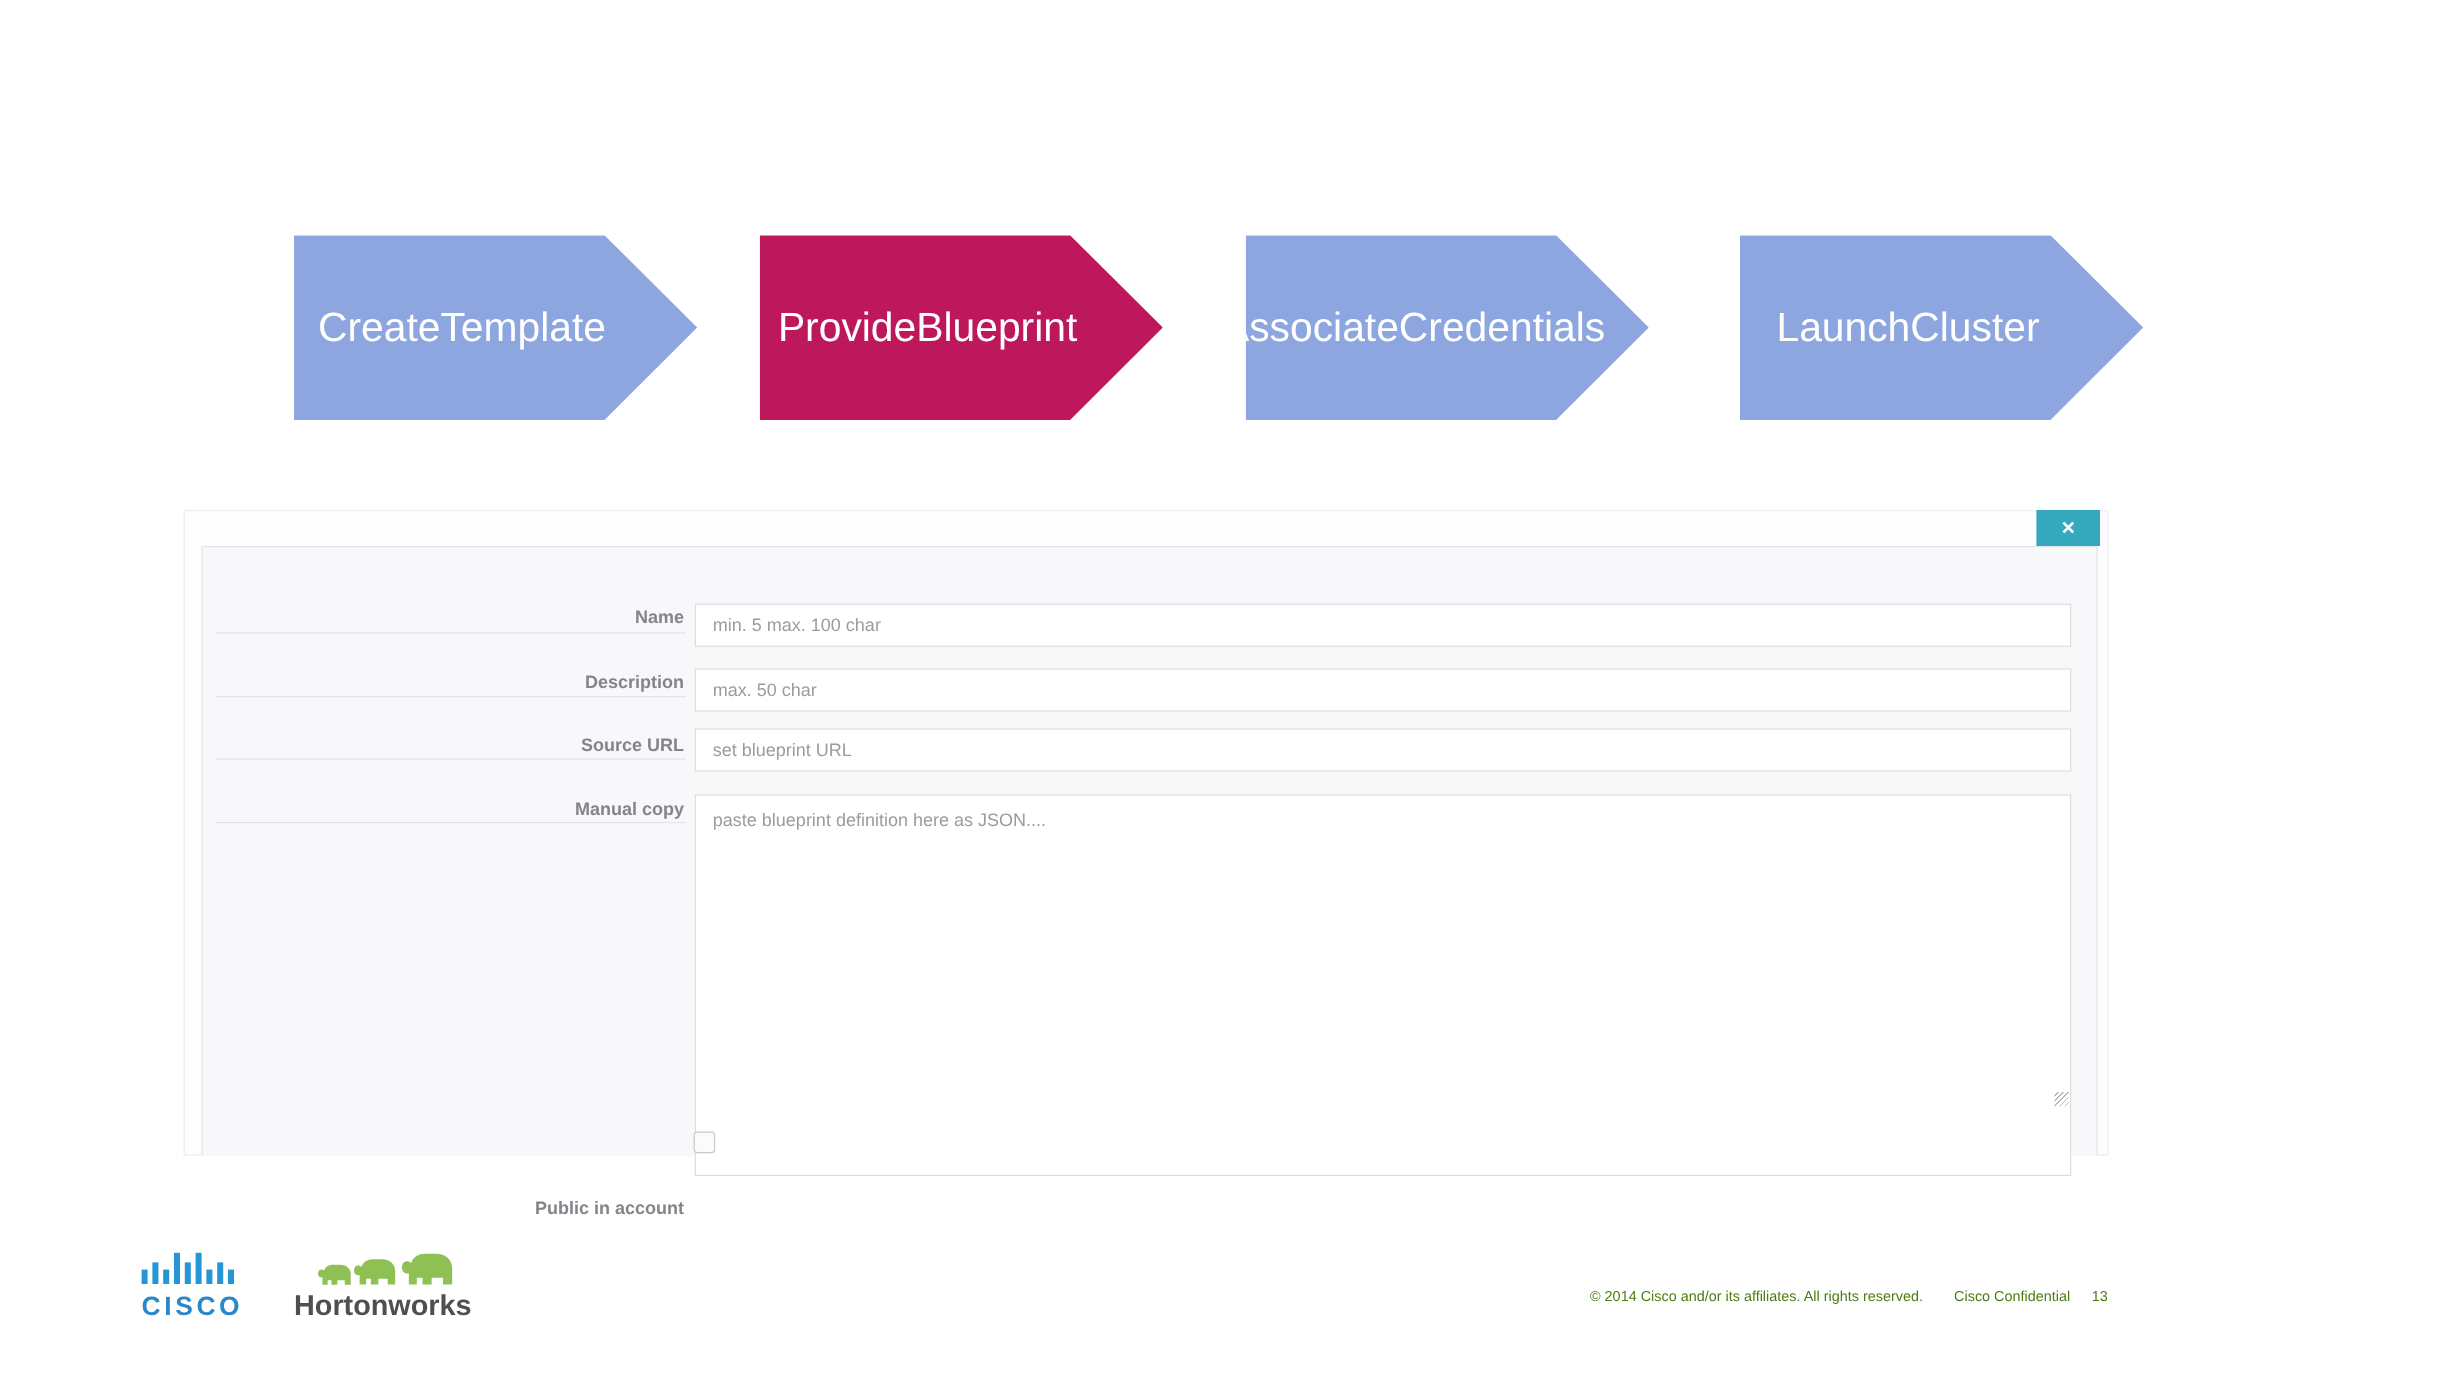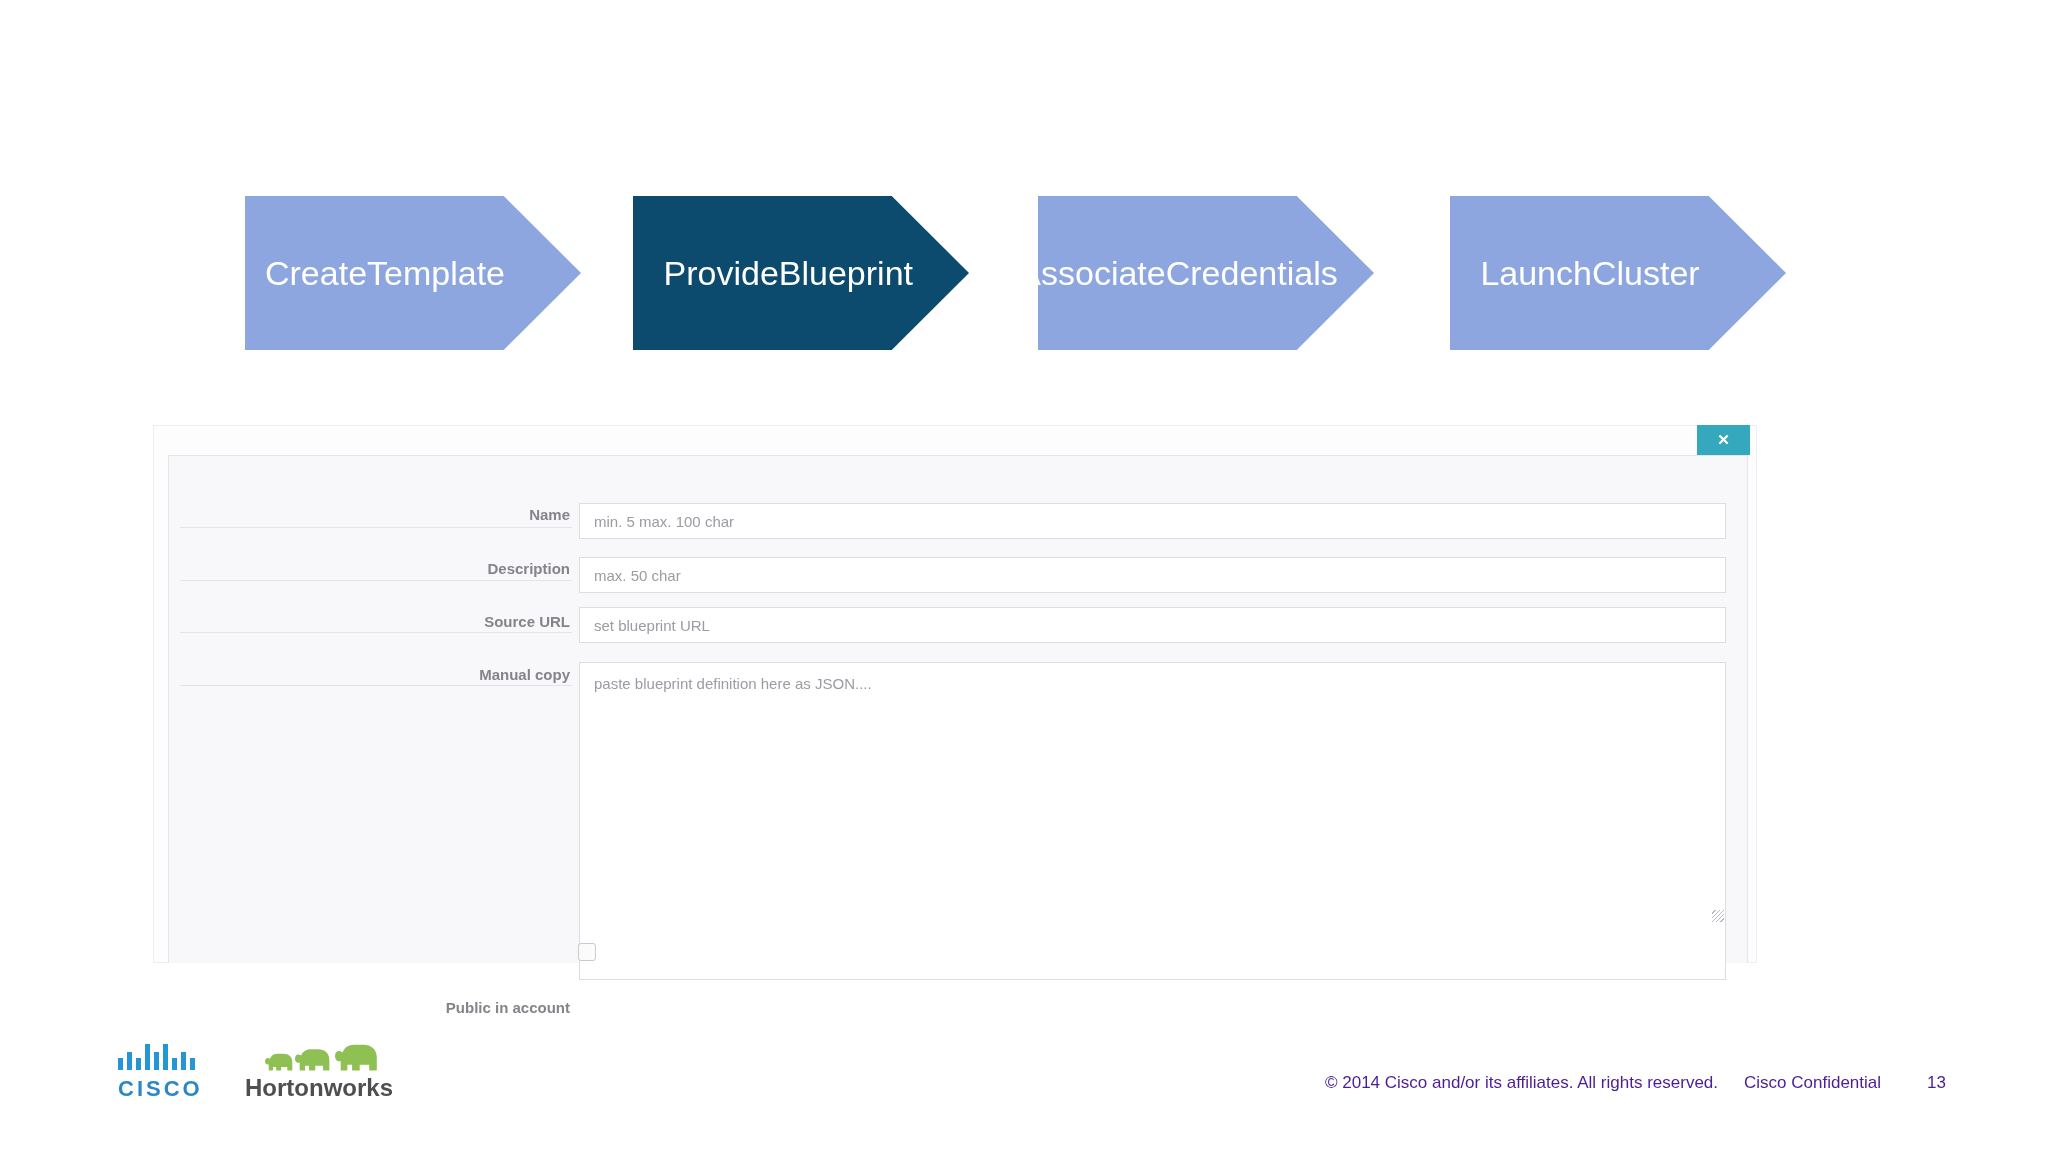--- a/index.html
+++ b/index.html
@@ -57,41 +57,41 @@
     position:absolute;left:1712px;top:910px;width:12px;height:12px;
     background:repeating-linear-gradient(135deg,transparent 0 2px,#b9b9bf 2px 3px);
   }
   .checkbox{
     position:absolute;left:578px;top:943px;width:18px;height:18px;
     background:#fbfbfc;border:1px solid #c9c9ce;border-radius:3px;box-sizing:border-box;cursor:pointer;
   }
   
   .footer{
     position:absolute;top:1073px;left:1325px;display:flex;align-items:baseline;
-    font-size:17px;color:#4c1d95;white-space:nowrap;
+    font-size:12px;color:#4d7c0f;white-space:nowrap;
   }
   .footer .confidential{margin-left:26px;}
-  .footer .pagenum{margin-left:46px;}
+  .footer .pagenum{margin-left:18px;}
   
   .cisco-logo{position:absolute;left:110px;top:1040px;}
   .cisco-text{fill:#2a87c8;font-family:"Liberation Sans",sans-serif;font-size:22px;font-weight:bold;letter-spacing:3px;}
   .hw-logo{position:absolute;left:243px;top:1038px;}
   .hw-text{fill:#4f4f50;font-family:"Liberation Sans",sans-serif;font-size:24px;font-weight:bold;}
 </style>
 </head>
 <body>
 
 <div class="slide">
 
 
   <div class="step" style="left: 245px; background: rgb(141, 166, 223); color: rgb(255, 255, 255);">
     <span>Create</span>
     <span>Template</span>
   </div>
-  <div class="step" style="left: 633px; background: #0c4a6e; color: rgb(255, 255, 255); justify-content: flex-end;">
+  <div class="step" style="left: 633px; background: #be185d; color: rgb(255, 255, 255);">
     <span>Provide</span>
     <span>Blueprint</span>
   </div>
   <div class="step" style="left: 1038px; background: rgb(141, 166, 223); color: rgb(255, 255, 255);">
     <span>Associate</span>
     <span>Credentials</span>
   </div>
   <div class="step" style="left: 1450px; background: rgb(141, 166, 223); color: rgb(255, 255, 255);">
     <span>Launch</span>
     <span>Cluster</span>

